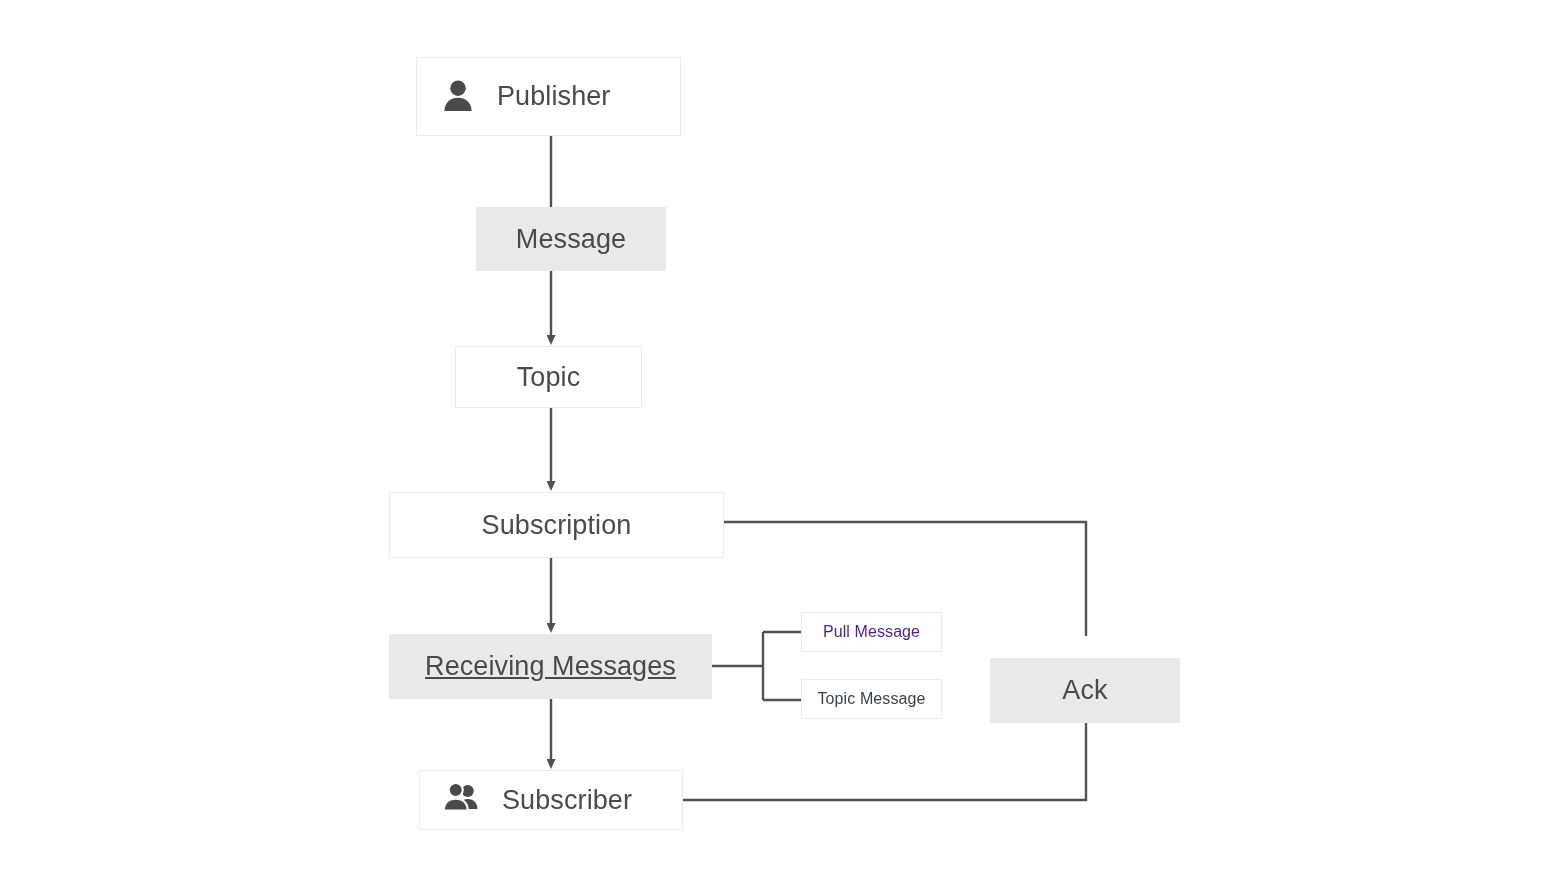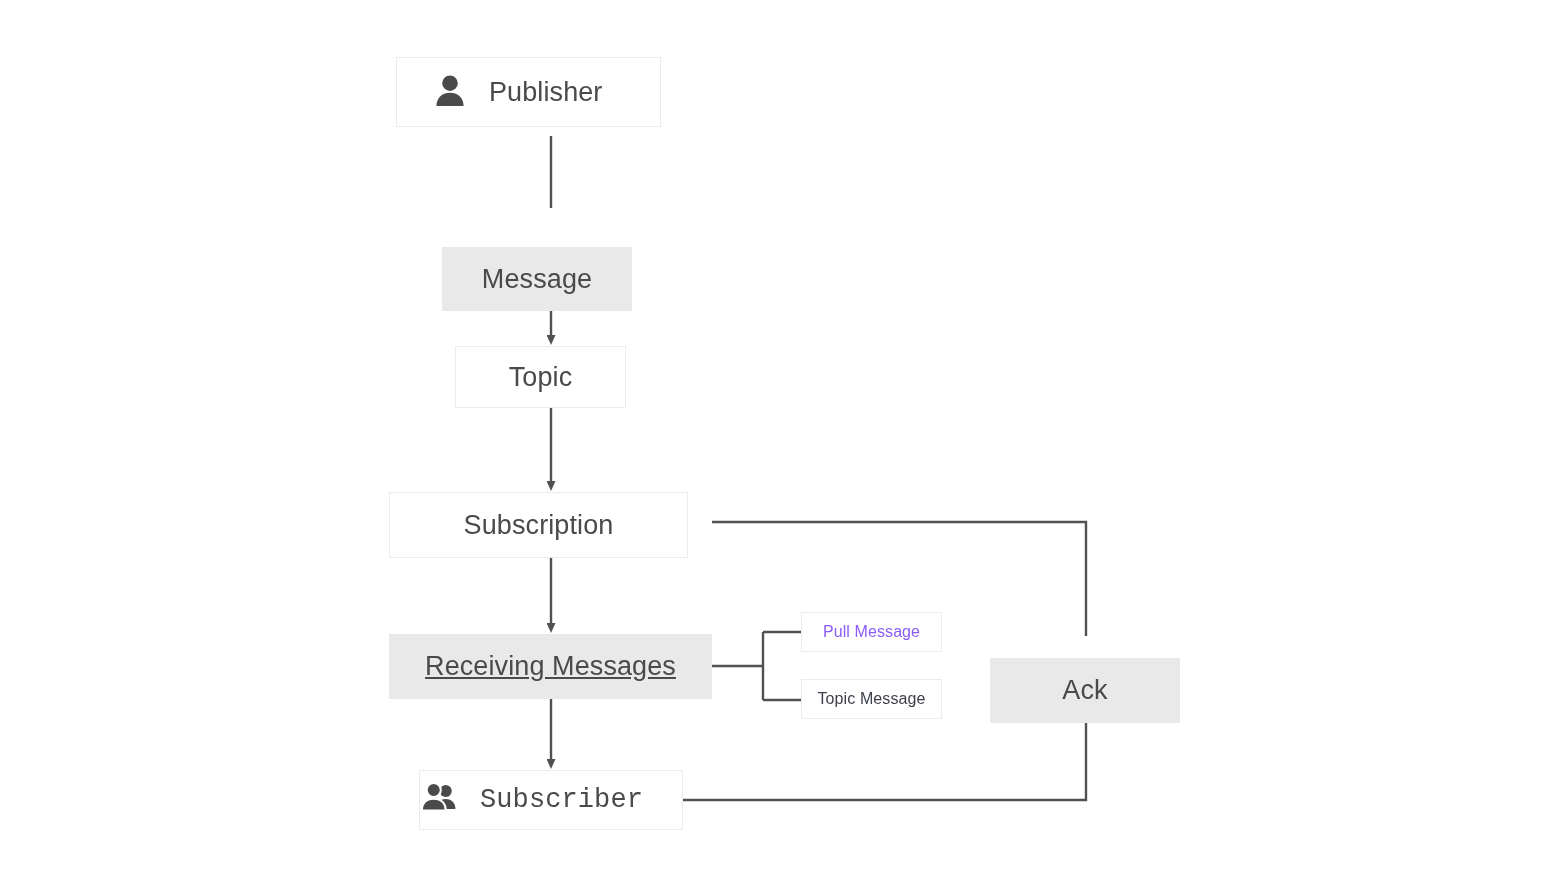--- a/index.html
+++ b/index.html
@@ -51,64 +51,64 @@
   }
   .icon {
     display: inline-flex;
     align-items: center;
     justify-content: center;
     flex: 0 0 auto;
   }
 
   
   #node-publisher {
-    left: 396px; top: 57px; width: 265px; height: 70px;
-    padding-left: 36px;
+    left: 416px; top: 57px; width: 265px; height: 79px;
+    padding-left: 24px;
   }
   #node-publisher .node-label { font-size: 27px; margin-left: 22px; }
 
   #node-message {
-    left: 442px; top: 207px; width: 190px; height: 64px; margin-top: 40px;
+    left: 476px; top: 207px; width: 190px; height: 64px;
   }
   #node-message .node-label { font-size: 27px; }
 
   #node-topic {
-    left: 455px; top: 346px; width: 171px; height: 62px;
+    left: 455px; top: 346px; width: 187px; height: 62px;
   }
   #node-topic .node-label { font-size: 27px; }
 
   #node-subscription {
-    left: 389px; top: 492px; width: 299px; height: 66px;
+    left: 389px; top: 492px; width: 335px; height: 66px;
   }
   #node-subscription .node-label { font-size: 27px; }
 
   #node-receiving {
     left: 389px; top: 634px; width: 323px; height: 65px; text-decoration: underline;
   }
   #node-receiving .node-label { font-size: 27px; }
 
   #node-pull {
     left: 801px; top: 612px; width: 141px; height: 40px;
   }
-  #node-pull .node-label { font-size: 16px; color: #8b5cf6; }
+  #node-pull .node-label { font-size: 16px; color: #4c1d95; }
 
   #node-push {
     left: 801px; top: 679px; width: 141px; height: 40px;
   }
   #node-push .node-label { font-size: 16px; color: #3d3f4a; }
 
   #node-ack {
     left: 990px; top: 658px; width: 190px; height: 65px;
     z-index: 3;
   }
   #node-ack .node-label { font-size: 27px; }
 
   #node-subscriber {
     left: 419px; top: 770px; width: 264px; height: 60px;
-    font-family: Liberation Mono, monospace;
+    padding-left: 22px;
   }
   #node-subscriber .node-label { font-size: 27px; margin-left: 20px; }
 </style>
 </head>
 <body>
 
 <div id="canvas">
 
   <svg id="edges" viewBox="0 0 1568 882" width="1568" height="882" xmlns="http://www.w3.org/2000/svg">
     <defs>

